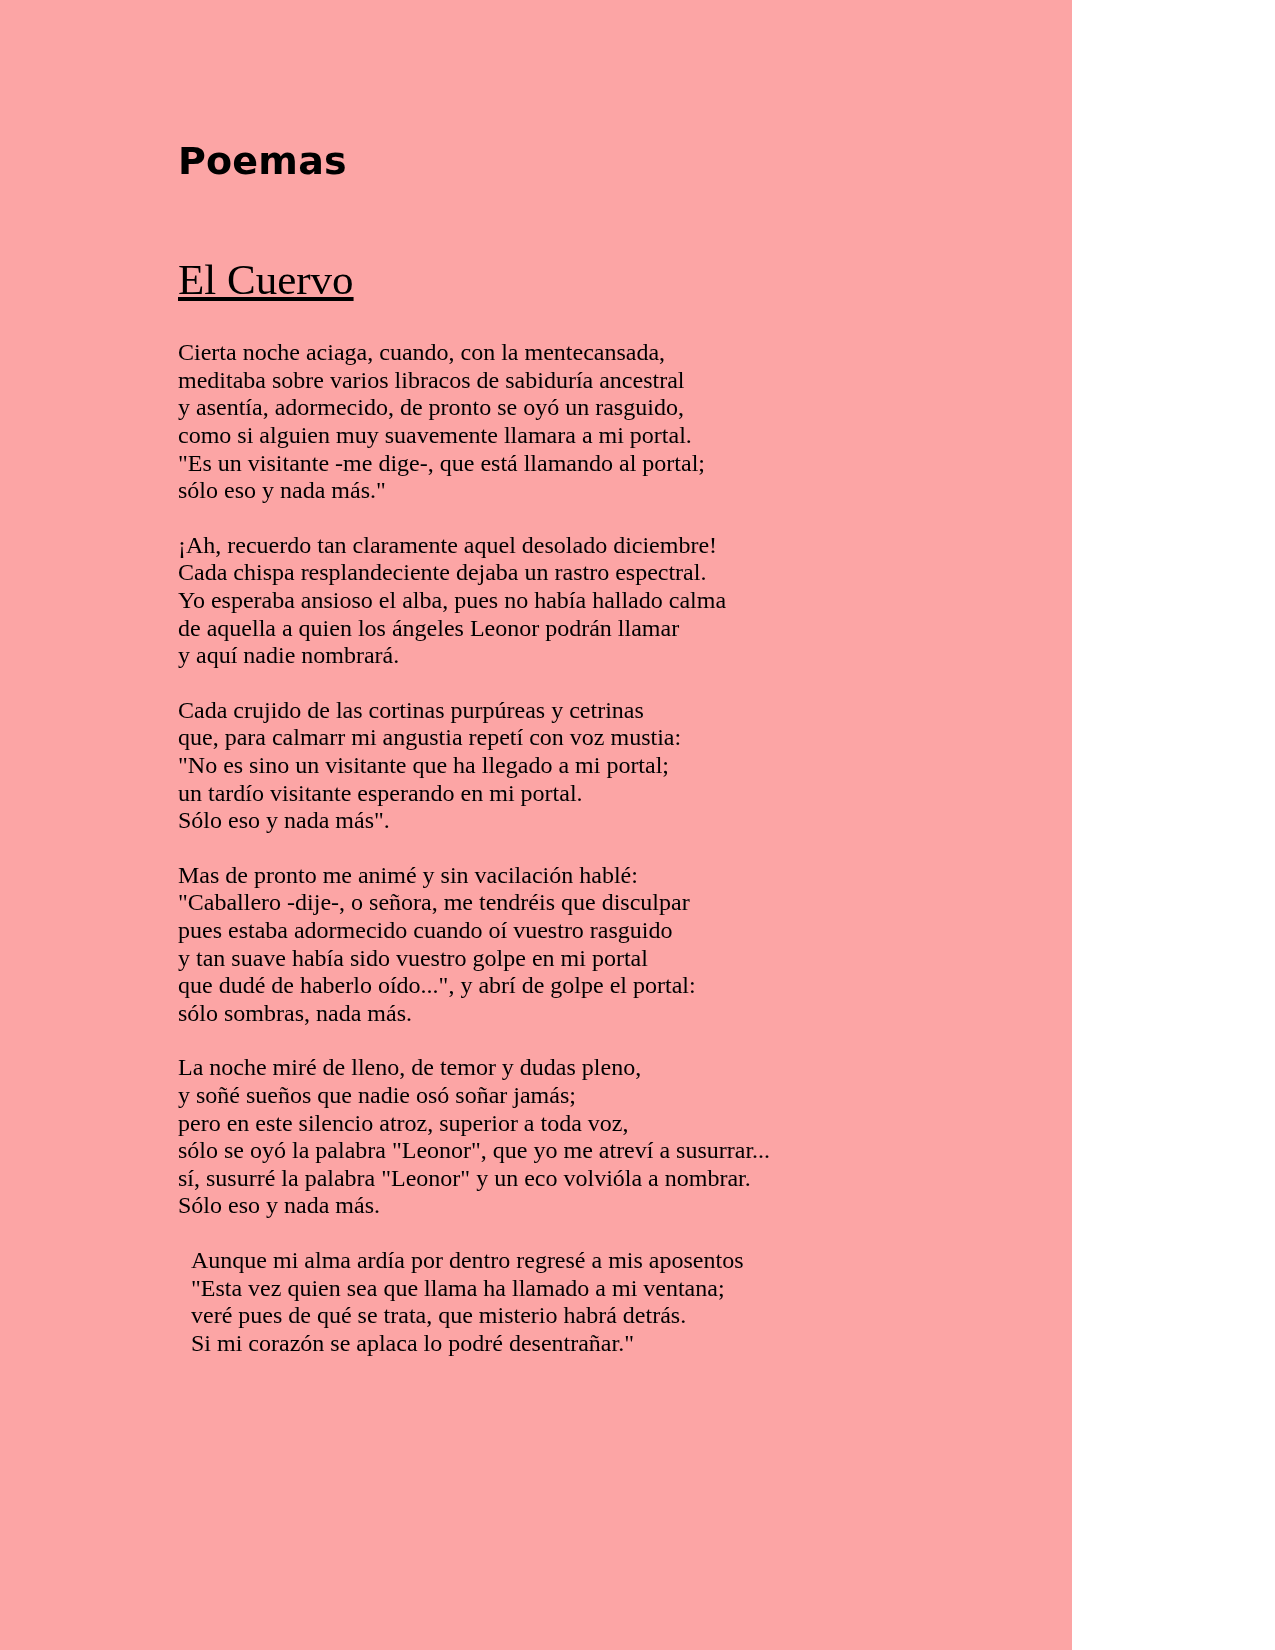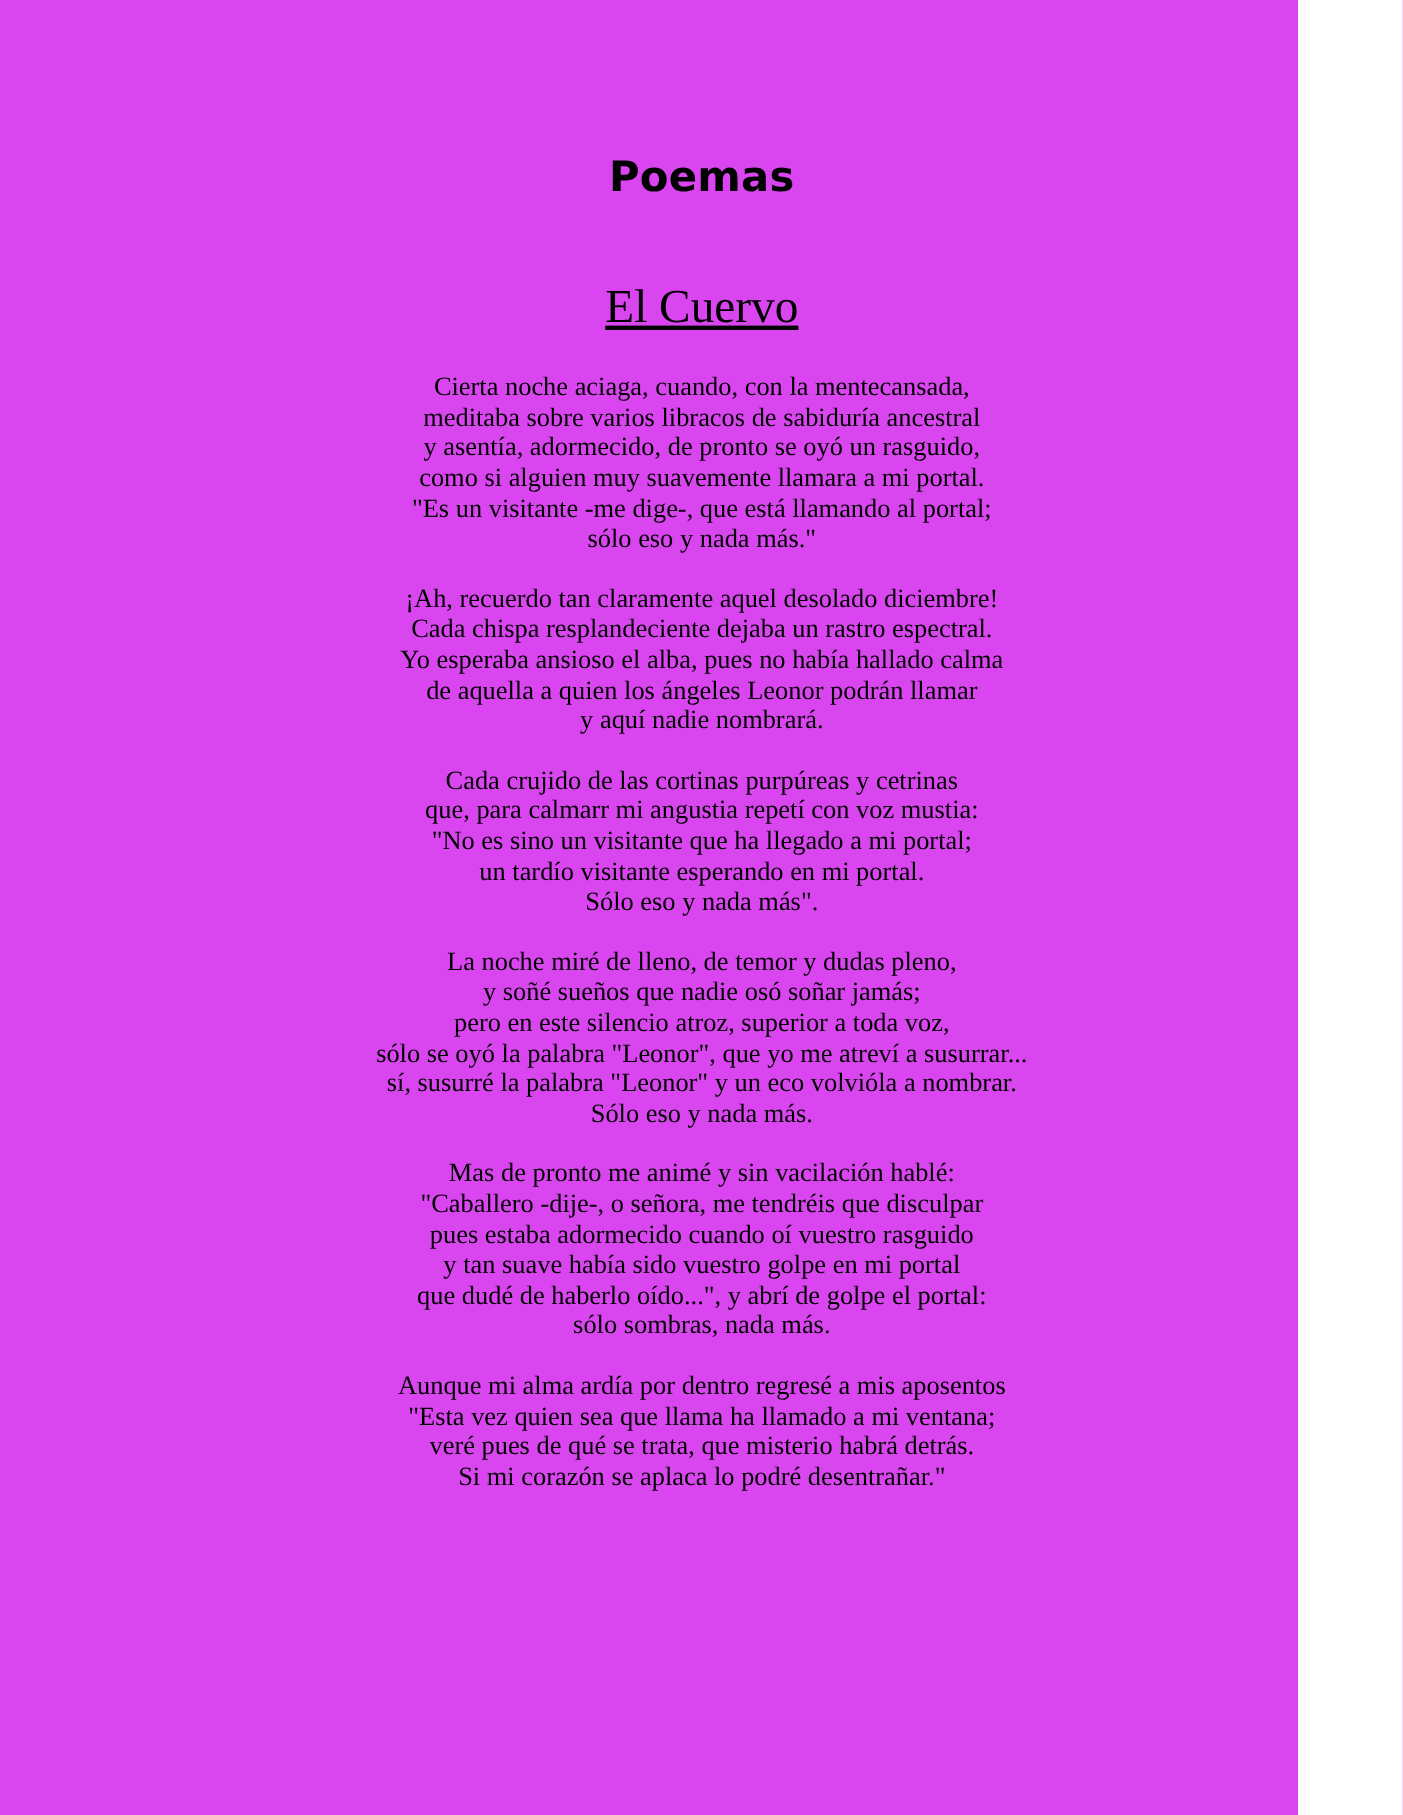--- a/index.html
+++ b/index.html
@@ -2,26 +2,25 @@
 <html><head>
 <meta charset="utf-8">
 <style>
   html, body {
     margin: 0;
     padding: 0;
     background: #ffffff;
   }
   .page {
     position: relative;
-    width: 1180px;
+    width: 1072px;
     height: 1650px;
-    background: #d946ef;
+    background: #fca5a5;
     box-sizing: border-box;
     overflow: hidden;
-    text-align: center;
   }
   .content {
     position: absolute;
     left: 178px;
     top: 140px;
     width: 920px;
   }
   .doc-title {
     font-family: "DejaVu Sans", "Liberation Sans", sans-serif;
     font-weight: bold;
@@ -43,20 +42,21 @@
   .stanza {
     font-family: "Liberation Serif", "DejaVu Serif", serif;
     font-size: 24px;
     line-height: 27.6px;
     color: #000000;
     margin: 0 0 27px 0;
     white-space: nowrap;
   }
   .stanza:last-child {
     margin-bottom: 0;
+    margin-left: 13px;
   }
   .line {
     display: block;
     white-space: pre;
   }
 </style>
 </head>
 <body>
 
 <div class="page">
@@ -80,34 +80,34 @@
           <span class="line">y aquí nadie nombrará.</span>
         </p>
         <p class="stanza">
           <span class="line">Cada crujido de las cortinas purpúreas y cetrinas</span>
           <span class="line">que, para calmarr mi angustia repetí con voz mustia:</span>
           <span class="line">"No es sino un visitante que ha llegado a mi portal;</span>
           <span class="line">un tardío visitante esperando en mi portal.</span>
           <span class="line">Sólo eso y nada más".</span>
         </p>
         <p class="stanza">
+          <span class="line">Mas de pronto me animé y sin vacilación hablé:</span>
+          <span class="line">"Caballero -dije-, o señora, me tendréis que disculpar</span>
+          <span class="line">pues estaba adormecido cuando oí vuestro rasguido</span>
+          <span class="line">y tan suave había sido vuestro golpe en mi portal</span>
+          <span class="line">que dudé de haberlo oído...", y abrí de golpe el portal:</span>
+          <span class="line">sólo sombras, nada más.</span>
+        </p>
+        <p class="stanza">
           <span class="line">La noche miré de lleno, de temor y dudas pleno,</span>
           <span class="line">y soñé sueños que nadie osó soñar jamás;</span>
           <span class="line">pero en este silencio atroz, superior a toda voz,</span>
           <span class="line">sólo se oyó la palabra "Leonor", que yo me atreví a susurrar...</span>
           <span class="line">sí, susurré la palabra "Leonor" y un eco volvióla a nombrar.</span>
           <span class="line">Sólo eso y nada más.</span>
-        </p>
-        <p class="stanza">
-          <span class="line">Mas de pronto me animé y sin vacilación hablé:</span>
-          <span class="line">"Caballero -dije-, o señora, me tendréis que disculpar</span>
-          <span class="line">pues estaba adormecido cuando oí vuestro rasguido</span>
-          <span class="line">y tan suave había sido vuestro golpe en mi portal</span>
-          <span class="line">que dudé de haberlo oído...", y abrí de golpe el portal:</span>
-          <span class="line">sólo sombras, nada más.</span>
         </p>
         <p class="stanza">
           <span class="line">Aunque mi alma ardía por dentro regresé a mis aposentos</span>
           <span class="line">"Esta vez quien sea que llama ha llamado a mi ventana;</span>
           <span class="line">veré pues de qué se trata, que misterio habrá detrás.</span>
           <span class="line">Si mi corazón se aplaca lo podré desentrañar."</span>
         </p>
       </div>
   </div>
 </div>

